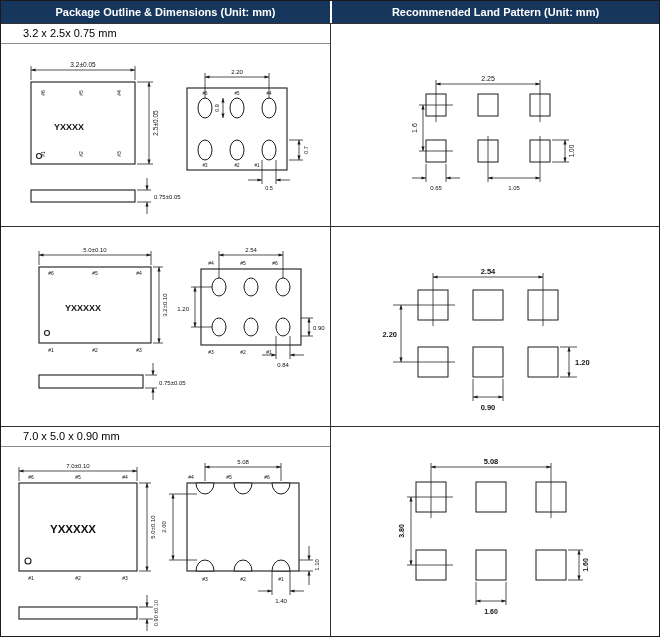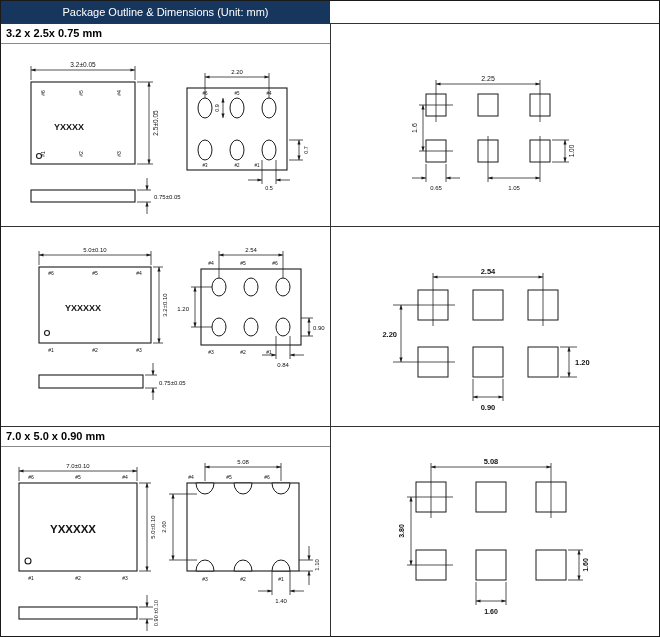--- a/index.html
+++ b/index.html
@@ -1,44 +1,45 @@
 <!DOCTYPE html>
 <html><head>
 <meta charset="utf-8">
 <style>
   *{margin:0;padding:0;box-sizing:border-box}
   html,body{width:660px;height:637px;background:#fff;overflow:hidden;
     font-family:"Liberation Sans",sans-serif}
   .table{width:660px;height:637px;border:1px solid #1a1a1a;display:flex;flex-direction:column;background:#fff}
   .thead{display:flex;height:22px;flex:none}
-  .th{width:50%;background:#17365d;color:#fff;font-weight:normal;font-size:11px;
+  .th{width:50%;background:#17365d;color:#fff;font-weight:bold;font-size:11px;
       display:flex;align-items:center;justify-content:center}
   .th + .th{border-left:2px solid #fff}
   .trow{display:flex;border-top:1px solid #333;overflow:hidden;flex:none}
   .r1{height:203px}.r2{height:200px}.r3{height:210px}
   .cell{position:relative;background:#fff}
   .cell.left{width:330px;border-right:1px solid #333}
   .cell.right{width:328px}
-  .size-label{height:20px;line-height:19px;padding-left:5px;font-size:11px;font-weight:bold;
+  .size-label{height:20px;line-height:19px;padding-left:22px;font-size:11px;font-weight:normal;
       color:#000;border-bottom:1px solid #8a8a8a}
   svg{display:block}
   svg text{font-family:"Liberation Sans",sans-serif;fill:#111}
   .s{stroke:#1a1a1a;stroke-width:1.1;fill:#fff}
   .d{stroke:#1a1a1a;stroke-width:0.75;fill:none}
   .pad{fill:#fff;stroke:#1a1a1a;stroke-width:1}
   .mid{text-anchor:middle}
   .b{font-weight:bold}
 </style>
 </head>
 <body>
 
 <div class="table">
 
   <div class="thead">
     <div class="th">Package Outline &amp; Dimensions (Unit: mm)</div>
+    <div class="th">Recommended Land Pattern (Unit: mm)</div>
   </div>
 
   <div class="trow r1">
     <div class="cell left">
       <div class="size-label">3.2 x 2.5x 0.75 mm</div>
       <svg width="328" height="183" viewBox="0 0 328 183">
         <g>
           <rect class="s" x="30" y="38" width="104" height="82"></rect>
           <circle class="s" cx="38" cy="112" r="2.5"></circle>
           <text class="mid b" font-size="9" x="68" y="86">YXXXX</text>

